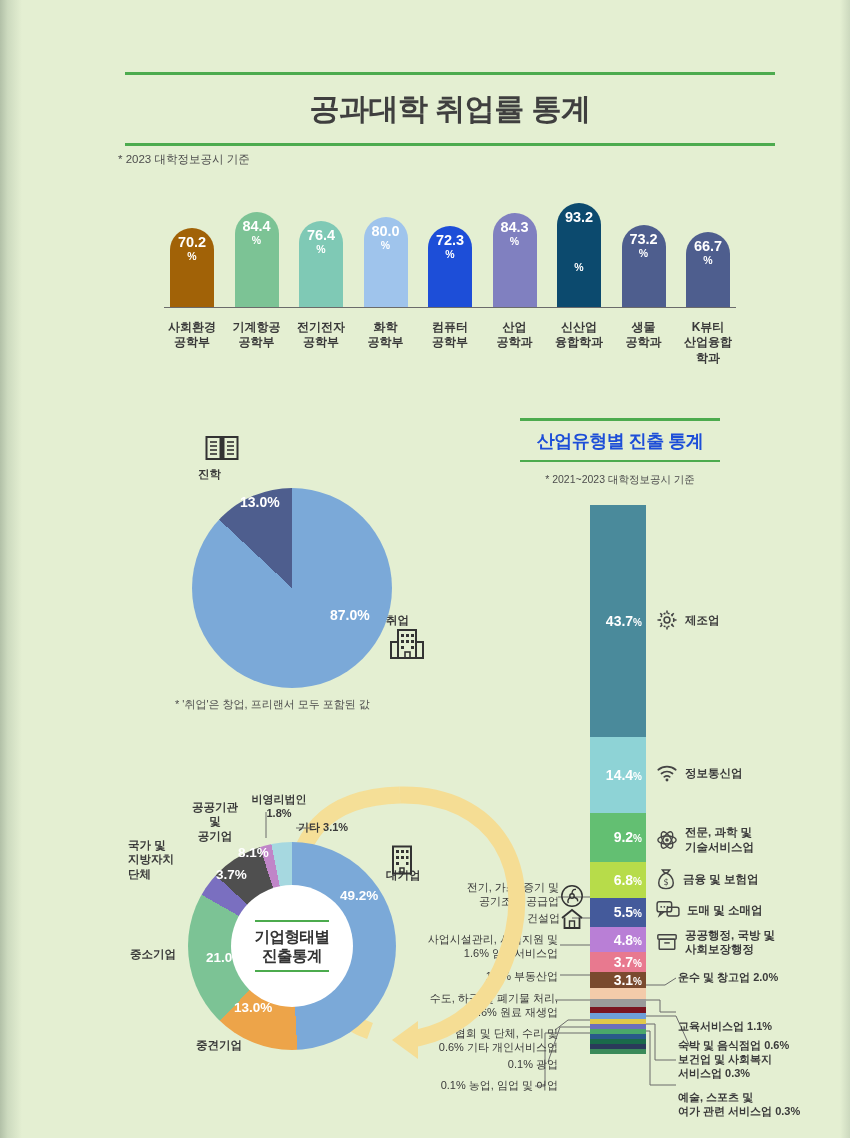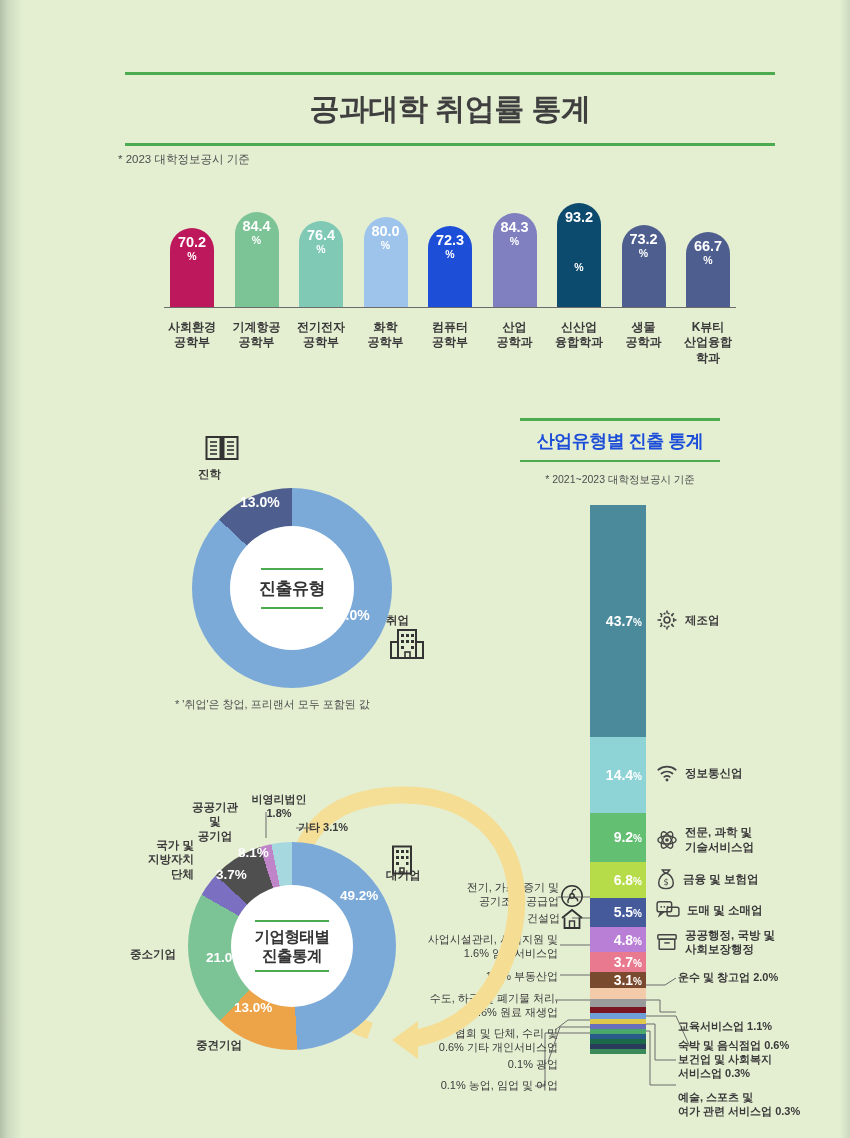--- a/index.html
+++ b/index.html
@@ -139,21 +139,21 @@
 <div class="header">
   <div class="rule"></div>
   <div class="title">공과대학 취업률 통계</div>
   <div class="rule bottom"></div>
 </div>
 <div class="subnote">* 2023 대학정보공시 기준</div>
 
 <div class="barchart">
   <div class="bars" id="bars-container">
       <div class="bar-col">
-        <div class="bar" style="height: 79px; background: #be185d;">
+        <div class="bar" style="height: 79px; background: #a16207;">
           <div class="bv">70.2</div>
           <div class="bp">%</div>
         </div>
       </div>
       <div class="bar-col">
         <div class="bar" style="height: 95px; background: rgb(124, 195, 149);">
           <div class="bv">84.4</div>
           <div class="bp">%</div>
         </div>
       </div>
@@ -236,25 +236,20 @@
     <line x1="22" y1="12" x2="29" y2="12" stroke="#333" stroke-width="1.6"></line>
     <line x1="22" y1="16" x2="29" y2="16" stroke="#333" stroke-width="1.6"></line>
     <line x1="22" y1="20" x2="29" y2="20" stroke="#333" stroke-width="1.6"></line>
     <line x1="17" y1="2" x2="17" y2="26" stroke="#333" stroke-width="2"></line>
   </svg>
 </div>
 <div class="lbl-jinhak">진학</div>
 
 <div class="donut-type">
   <div class="ring" id="type-ring" style="background: conic-gradient(rgb(123, 169, 216) 0deg, rgb(123, 169, 216) 313.2deg, rgb(78, 94, 142) 313.2deg, rgb(78, 94, 142) 360deg);"></div>
-  <div class="hole">
-    <div class="hline"></div>
-    <div class="htext">진출유형</div>
-    <div class="hline"></div>
-  </div>
 </div>
 <div class="val-jinhak">13.0%</div>
 <div class="val-chueop">87.0%</div>
 <div class="lbl-chueop">취업</div>
 <div class="bldg-icon">
   <svg width="34" height="32" viewBox="0 0 34 32">
     <rect x="8" y="2" width="18" height="28" fill="none" stroke="#333" stroke-width="2"></rect>
     <rect x="1" y="14" width="7" height="16" fill="none" stroke="#333" stroke-width="2"></rect>
     <rect x="26" y="14" width="7" height="16" fill="none" stroke="#333" stroke-width="2"></rect>
     <rect x="11" y="6" width="3" height="3" fill="#333"></rect>
@@ -478,21 +473,21 @@
   </svg>
 </div>
 
 <div class="co-val" style="left:234px; top:1000px;">13.0%</div>
 <div class="co-lbl" style="left:196px; top:1038px;">중견기업</div>
 
 <div class="co-val" style="left:206px; top:950px;">21.0%</div>
 <div class="co-lbl" style="left:130px; top:947px;">중소기업</div>
 
 <div class="co-val" style="left:216px; top:867px;">3.7%</div>
-<div class="co-lbl" style="left:128px; top:838px; text-align:right; width:66px;">국가 및
+<div class="co-lbl" style="left:128px; top:838px; width:66px;">국가 및
 지방자치
 단체</div>
 
 <div class="co-val" style="left:238px; top:845px; color:#fff;">8.1%</div>
 <div class="co-lbl" style="left:184px; top:800px; text-align:center; width:62px;">공공기관
 및
 공기업</div>
 
 <div class="co-small" style="left:240px; top:792px; text-align:center; width:78px;"><span>비영리법인</span><br><span>1.8%</span></div>
 <div class="co-small" style="left:298px; top:820px;"><span>기타</span> <span>3.1%</span></div>

